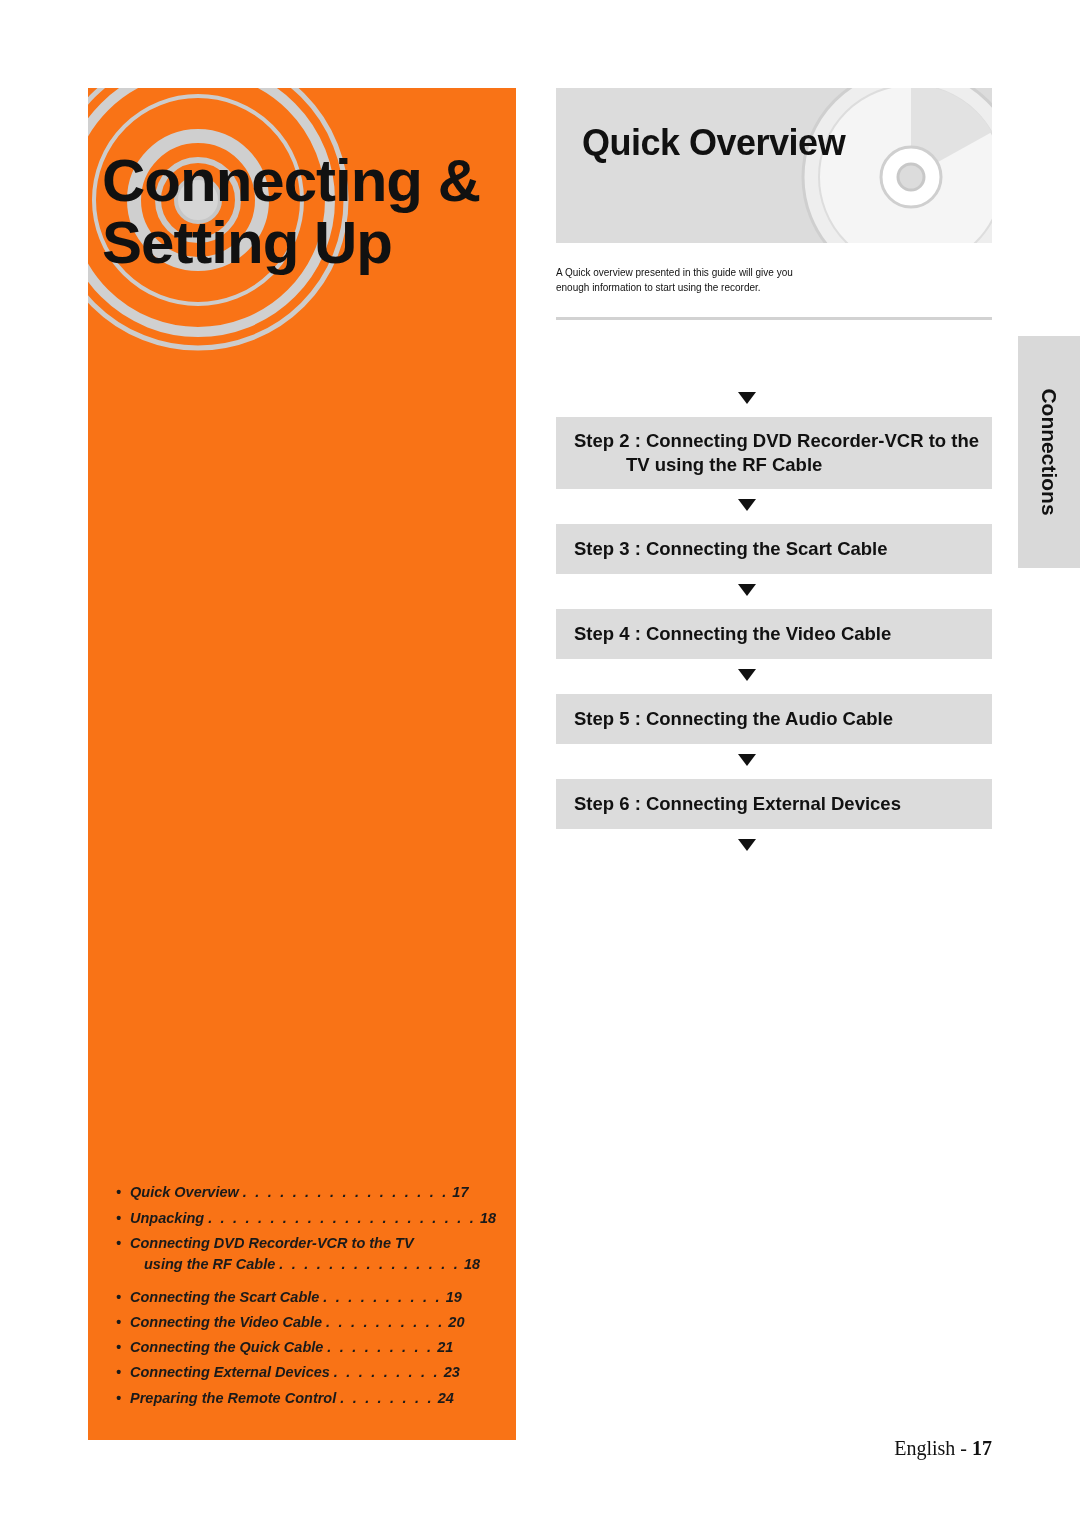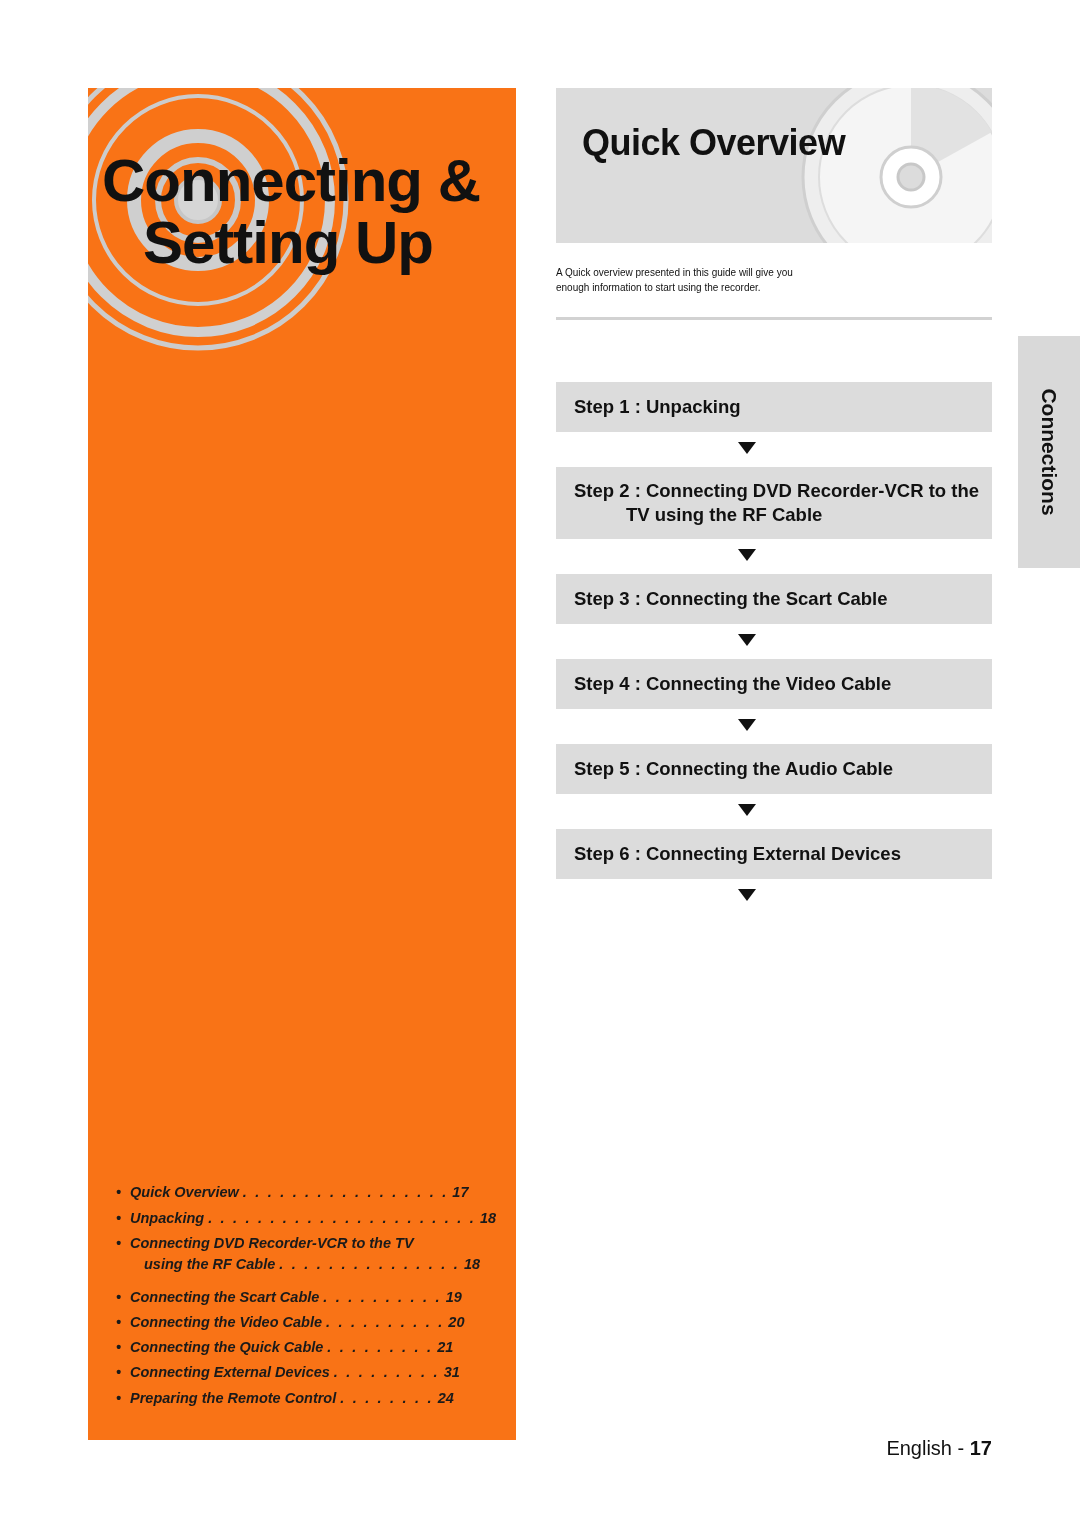--- a/index.html
+++ b/index.html
@@ -40,21 +40,20 @@
     top: 62px;
     width: 430px;
     font-size: 60px;
     font-weight: bold;
     line-height: 1.03;
     letter-spacing: -1px;
     color: #111111;
   }
   .hero-title .l2 {
     display: block;
-    margin-left: 41px;
   }
 
   
   .toc {
     position: absolute;
     left: 28px;
     bottom: 26px;
     width: 390px;
     font-style: italic;
     font-weight: bold;
@@ -169,20 +168,21 @@
   }
 
   .footer {
     position: absolute;
     left: 556px;
     top: 1437px;
     width: 436px;
     text-align: right;
     font-size: 20px;
     color: #111111;
+    font-family: Liberation Serif, serif;
   }
   .footer .lang { font-weight: normal; }
   .footer .pg { font-weight: bold; }
 
   
   .side-tab {
     position: absolute;
     left: 1018px;
     top: 336px;
     width: 62px;
@@ -245,21 +245,21 @@
 
     <span class="toc-row">
       <span class="toc-bullet">•</span><span class="toc-label">Connecting the Video Cable</span><span class="toc-dots">. . . . . . . . . .</span><span class="toc-page">20</span>
     </span>
 
     <span class="toc-row">
       <span class="toc-bullet">•</span><span class="toc-label">Connecting the Quick Cable</span><span class="toc-dots">. . . . . . . . .</span><span class="toc-page">21</span>
     </span>
 
     <span class="toc-row">
-      <span class="toc-bullet">•</span><span class="toc-label">Connecting External Devices</span><span class="toc-dots">. . . . . . . . .</span><span class="toc-page">31</span>
+      <span class="toc-bullet">•</span><span class="toc-label">Connecting External Devices</span><span class="toc-dots">. . . . . . . . .</span><span class="toc-page">23</span>
     </span>
 
     <span class="toc-row">
       <span class="toc-bullet">•</span><span class="toc-label">Preparing the Remote Control</span><span class="toc-dots">. . . . . . . .</span><span class="toc-page">24</span>
     </span>
 
   </div>
 </div>
 
 <div class="right-col">
@@ -279,23 +279,20 @@
 
   <div class="intro">
     <span>A Quick overview presented in this guide will give you</span><br>
     <span>enough information to start using the recorder.</span>
   </div>
 
   <div class="divider"></div>
 
   <div class="steps">
 
-    <div class="step-box">
-      <span>Step 1 : Unpacking</span>
-    </div>
     <div class="arrow"><span></span></div>
 
     <div class="step-box two-line">
       <span>Step 2 : Connecting DVD Recorder-VCR to the</span>
       <span class="ind">TV using the RF Cable</span>
     </div>
     <div class="arrow"><span></span></div>
 
     <div class="step-box">
       <span>Step 3 : Connecting the Scart Cable</span>

